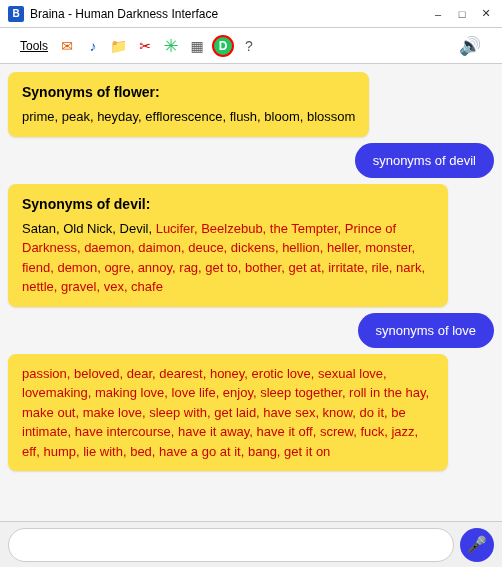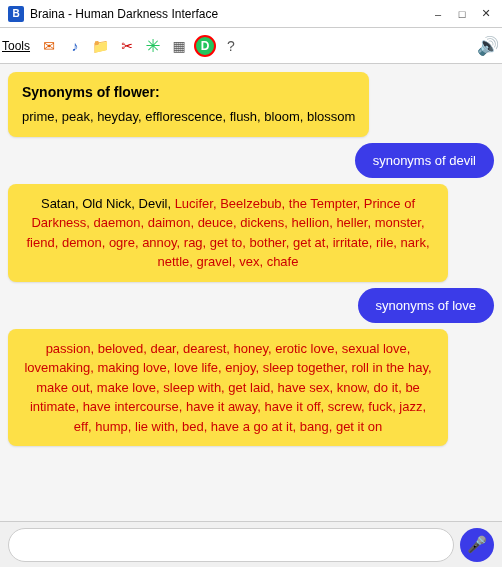--- a/index.html
+++ b/index.html
@@ -58,21 +58,21 @@
       font-size: 11px;
       cursor: pointer;
       color: #333;
     }
 
     
     .toolbar {
       background: #fff;
       display: flex;
       align-items: center;
-      padding: 3px 2px;
+      padding: 3px 20px;
       border-bottom: 1px solid #ccc;
       height: 36px;
       gap: 4px;
     }
     .toolbar-tools {
       font-size: 12px;
       color: #000;
       margin-right: 4px;
       cursor: pointer;
       text-decoration: underline;
@@ -127,21 +127,20 @@
       color: #000;
     }
     .bubble-bot .heading {
       font-weight: bold;
       font-size: 14px;
       margin-bottom: 4px;
     }
     .bubble-bot .content {
       font-size: 13px;
       color: #000;
-      text-align: center;
     }
     .red-text { color: #cc0000; margin-top: 39px; }
 
     
     .bubble-user {
       background: #3b3be8;
       color: #fff;
       border-radius: 20px;
       padding: 10px 18px;
       align-self: flex-end;
@@ -220,20 +219,21 @@
   <div class="bubble-bot">
     <div class="heading">Synonyms of flower:</div>
     <div class="content">prime, peak, heyday, efflorescence, flush, bloom, blossom</div>
   </div>
 
   <div class="bubble-user">
     <span>synonyms of devil</span>
   </div>
 
   <div class="bubble-bot">
+    <div class="heading">Synonyms of devil:</div>
     <div class="content">
       Satan, Old Nick, Devil, <span class="red-text">Lucifer, Beelzebub, the Tempter, Prince of Darkness, daemon, daimon, deuce, dickens, hellion, heller, monster, fiend, demon, ogre, annoy, rag, get to, bother, get at, irritate, rile, nark, nettle, gravel, vex, chafe</span>
     </div>
   </div>
 
   <div class="bubble-user">
     <span>synonyms of love</span>
   </div>
 
   <div class="bubble-bot">

